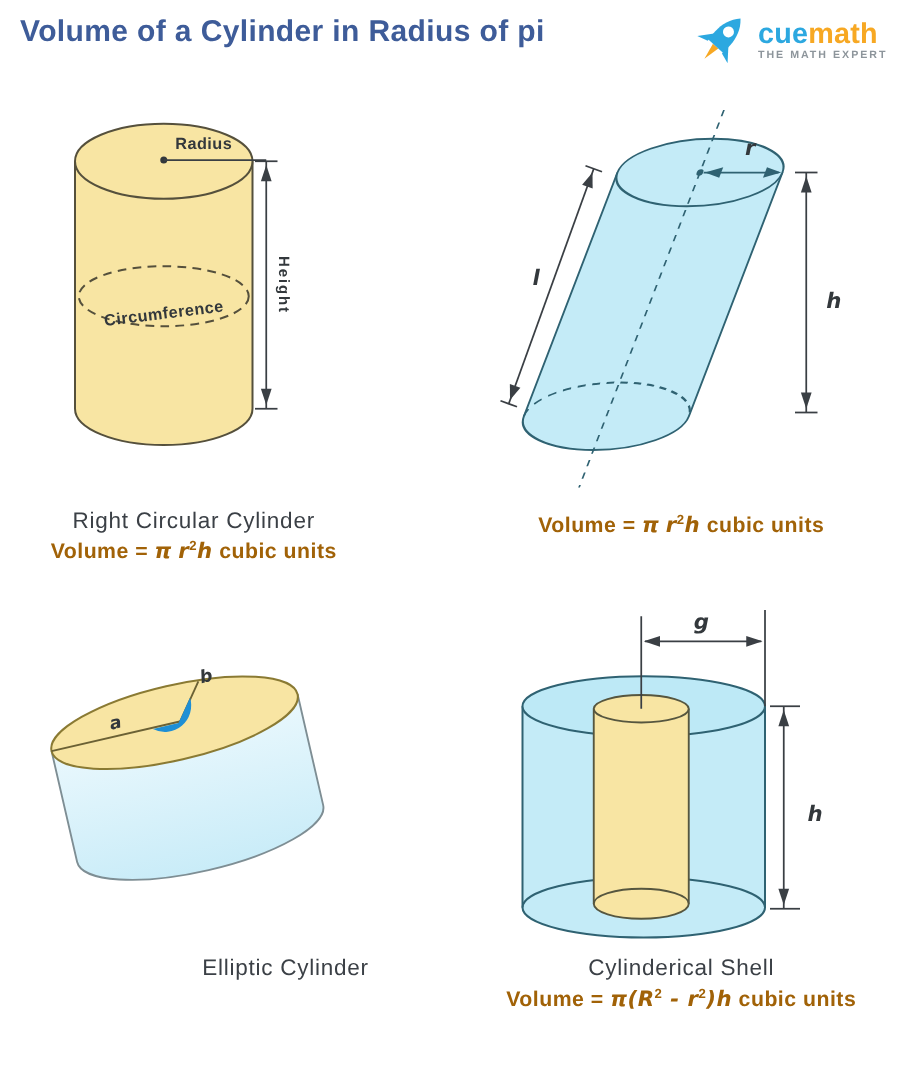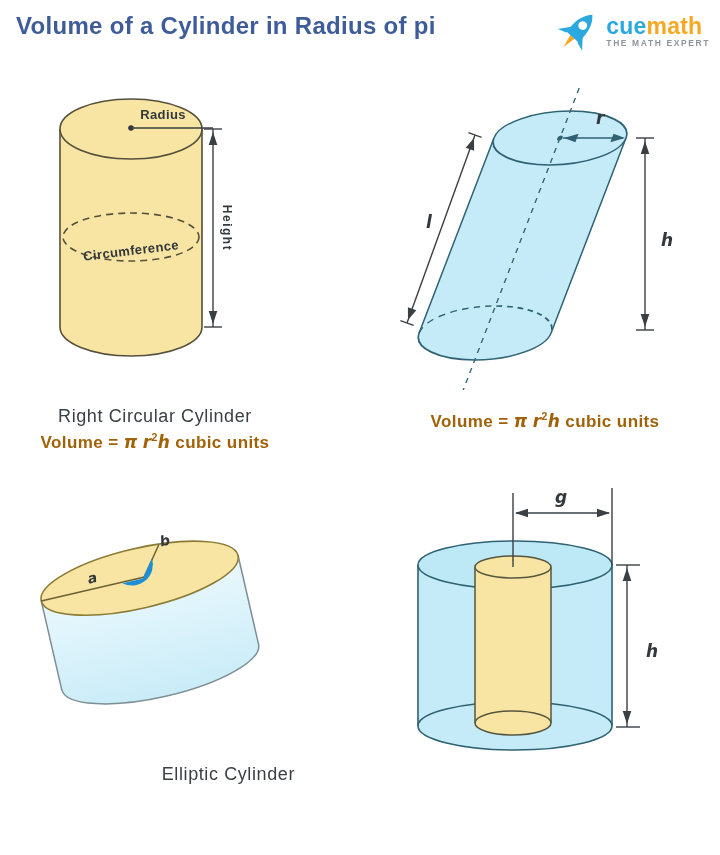--- a/index.html
+++ b/index.html
@@ -178,13 +178,15 @@
 
 <div class="caption cap2">
   <div class="caption-formula"><span>Volume = </span><span class="mi">π</span> <span class="mi">r</span><sup>2</sup><span class="mi">h</span><span> cubic units</span></div>
 </div>
 
 <div class="caption cap3">
   <div class="caption-title">Elliptic Cylinder</div>
 </div>
 
 <div class="caption cap4">
+  <div class="caption-title">Cylinderical Shell</div>
+  <div class="caption-formula"><span>Volume = </span><span class="mi">π</span><span class="mi">(R</span><sup>2</sup><span class="mi"> - r</span><sup>2</sup><span class="mi">)h</span><span> cubic units</span></div>
 </div>
 
 </body></html>

